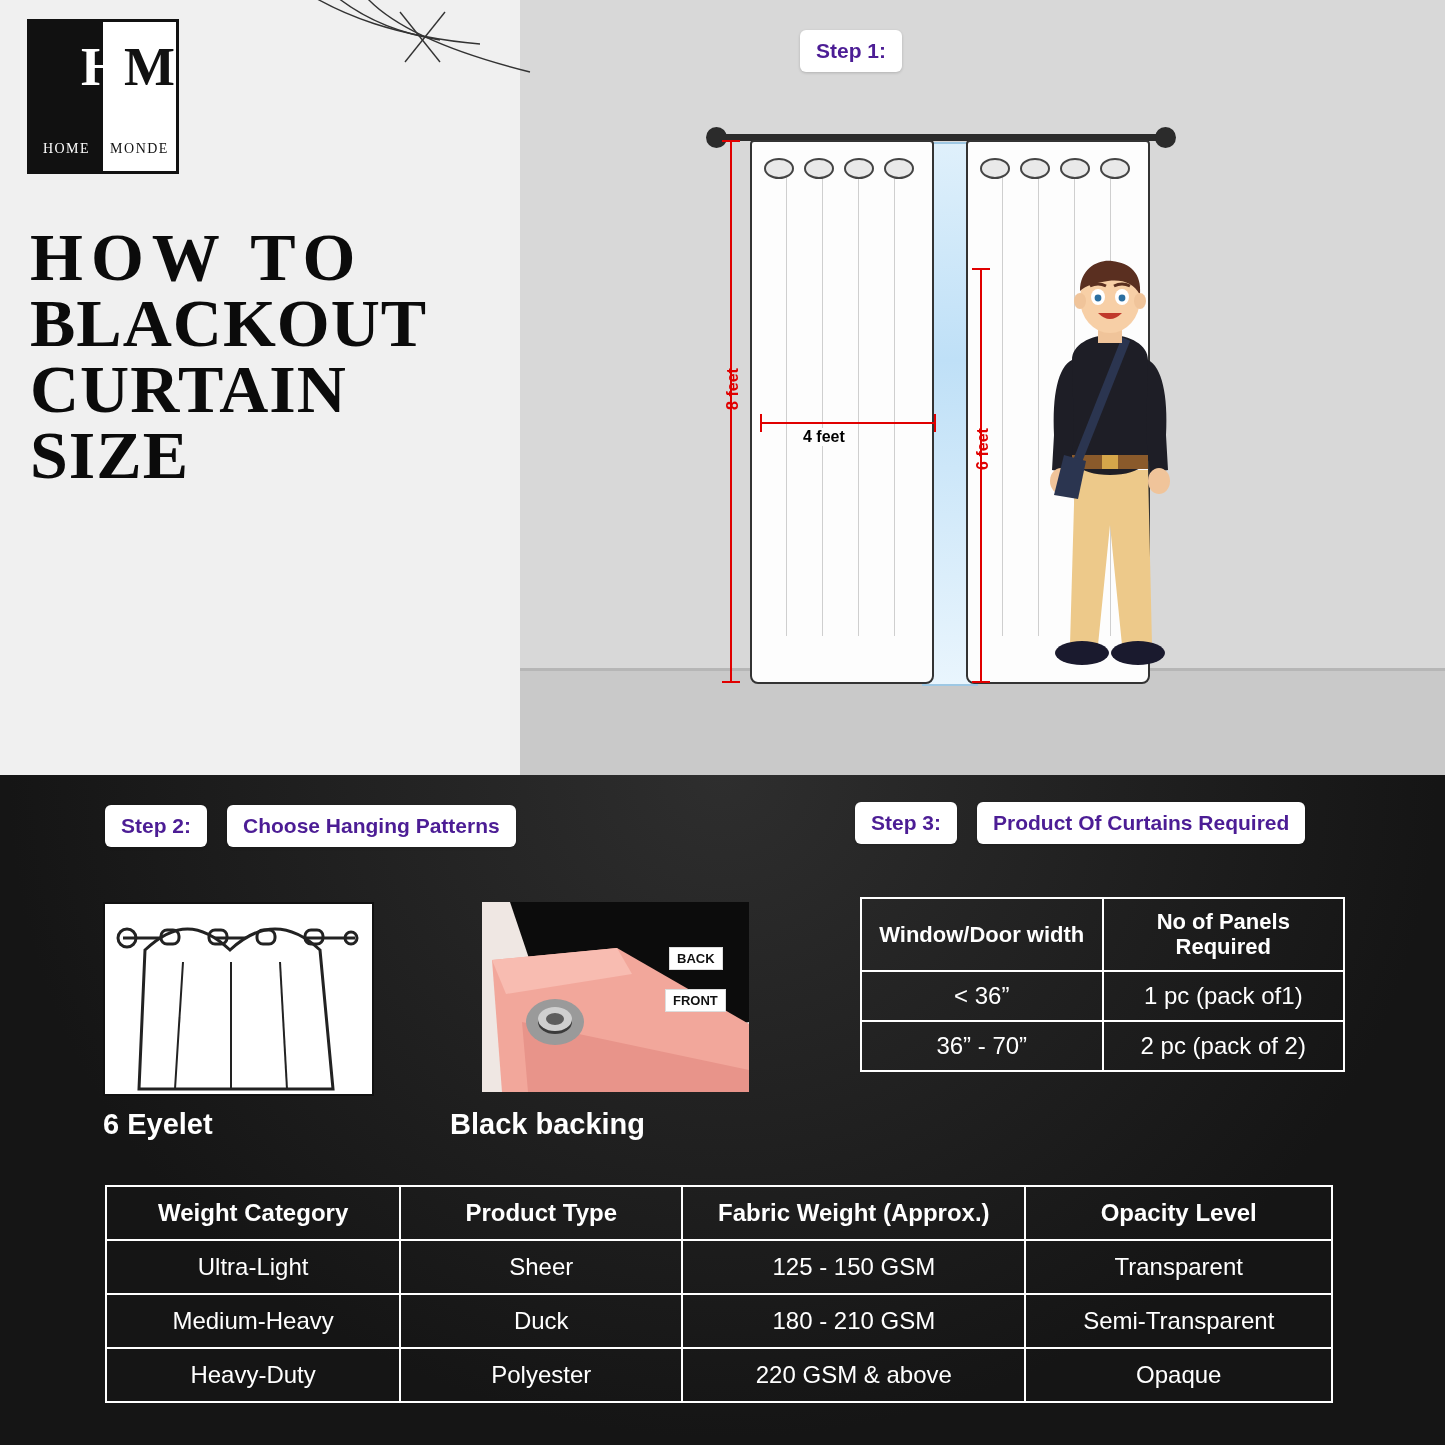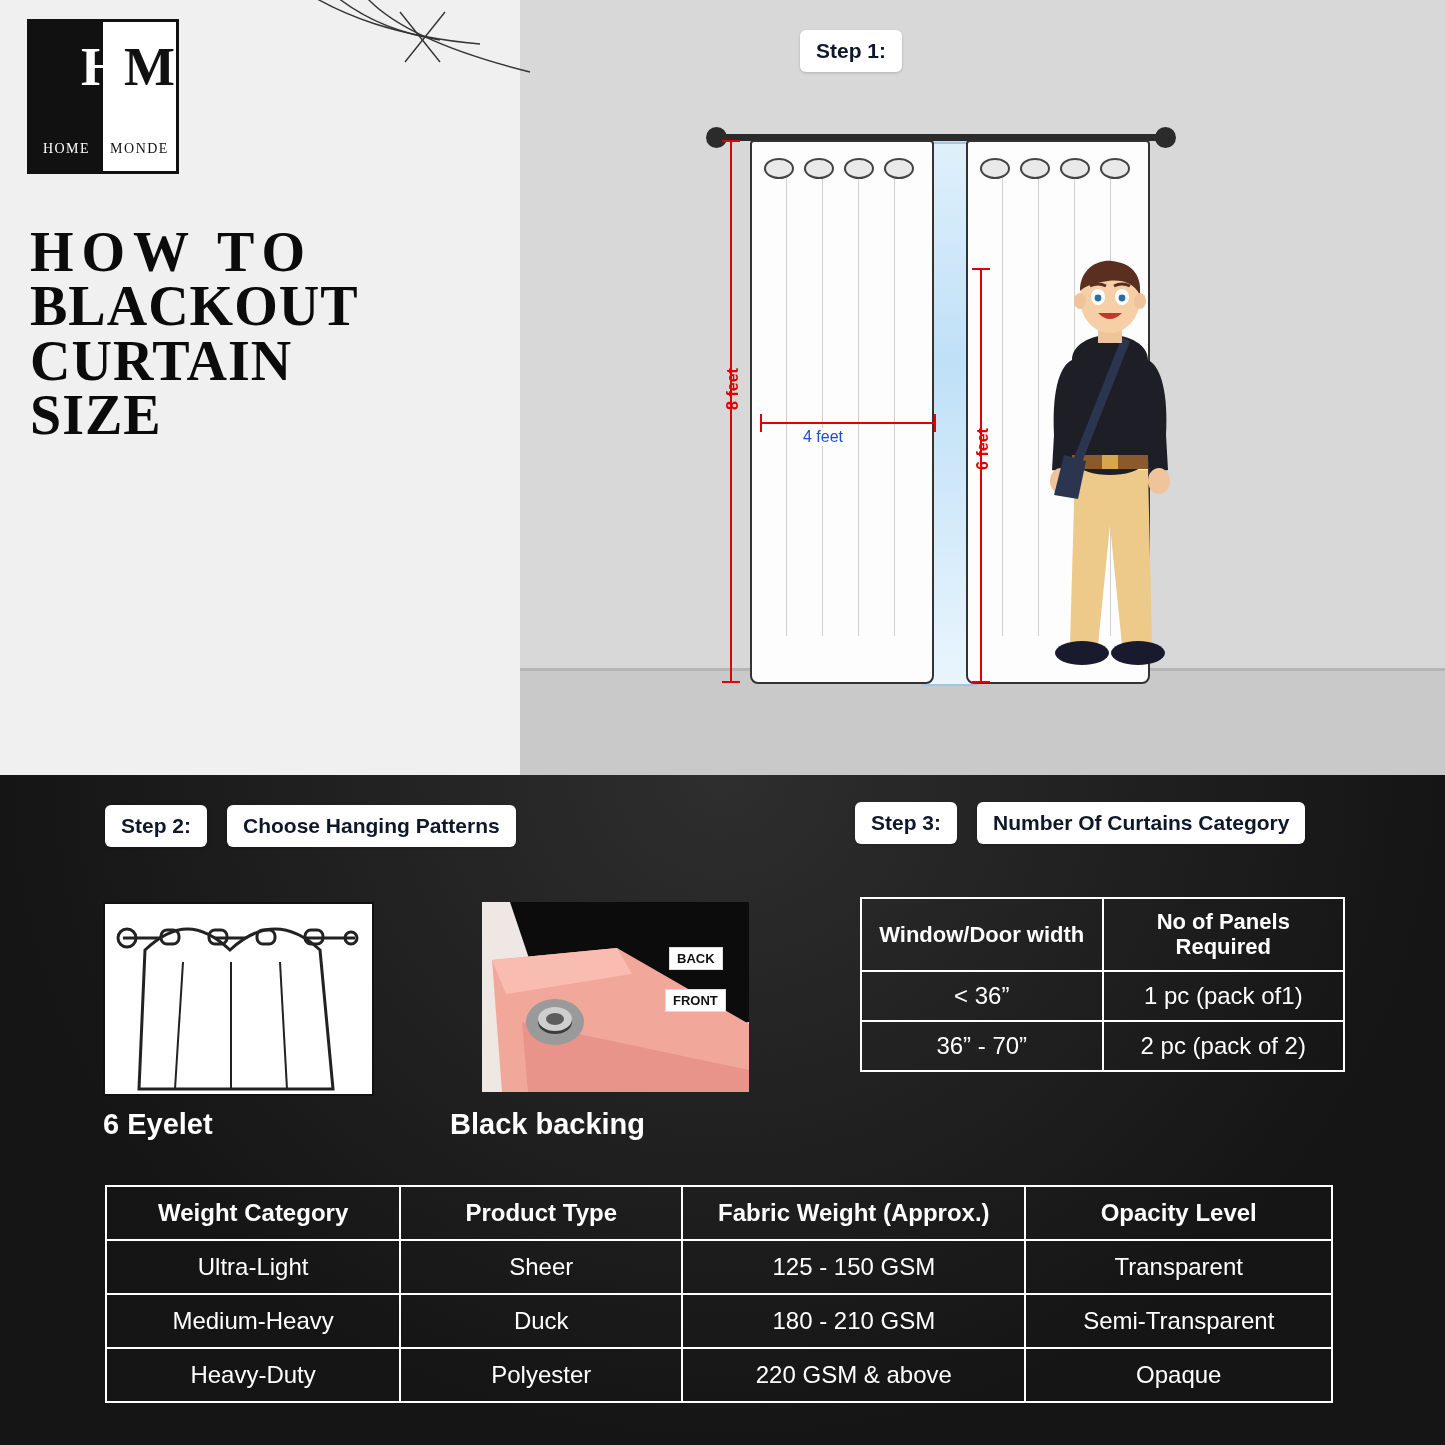--- a/index.html
+++ b/index.html
@@ -89,42 +89,42 @@
   }
   .logo-sub .s-home { color: #fff; }
   .logo-sub .s-monde { color: #111; }
 
   .headline {
     position: absolute;
     left: 30px; top: 225px;
     width: 470px;
     font-family: "Liberation Serif", serif;
     font-weight: bold;
-    font-size: 56px;
+    font-size: 68px;
     line-height: 0.97;
     letter-spacing: 1px;
     color: #0b0b0b;
     text-transform: uppercase;
   }
   .headline div { white-space: nowrap; }
   .headline .l1 { letter-spacing: 8px; }
 
   
   .threads {
     position: absolute;
     left: 280px; top: -8px;
     width: 270px; height: 90px;
     pointer-events: none;
   }
 
   
   .pill {
     display: inline-block;
     background: #ffffff;
-    color: #0f172a;
+    color: #4c1d95;
     font-weight: bold;
     border-radius: 6px;
     padding: 9px 16px;
     font-size: 21px;
     box-shadow: 0 1px 3px rgba(0,0,0,0.18);
     white-space: nowrap;
   }
   .step1-row {
     position: absolute;
     left: 800px; top: 30px;
@@ -226,22 +226,22 @@
     position: absolute;
     top: -8px;
     width: 2px; height: 18px;
     background: #e00000;
   }
   .m-horiz::before { left: 0; }
   .m-horiz::after { right: 0; }
   .lbl-4feet {
     position: absolute;
     left: 100px; top: 318px;
-    color: #1d4ed8;
-    font-weight: normal;
+    color: #000000;
+    font-weight: bold;
     font-size: 16px;
     background: #fdfdfd;
     padding: 0 3px;
   }
   .m-vert-right {
     position: absolute;
     left: 280px; top: 158px;
     width: 2px; height: 415px;
     background: #e00000;
   }
@@ -478,21 +478,21 @@
 
 <div class="bottom">
 
   <div class="step2-row">
     <div class="pill">Step 2:</div>
     <div class="pill">Choose Hanging Patterns</div>
   </div>
 
   <div class="step3-row">
     <div class="pill">Step 3:</div>
-    <div class="pill">Number Of Curtains Category</div>
+    <div class="pill">Product Of Curtains Required</div>
   </div>
 
   <div class="eyelet-box">
     <svg viewBox="0 0 267 190" width="267" height="190">
       <line x1="18" y1="34" x2="250" y2="34" stroke="#222" stroke-width="3"></line>
       <circle cx="22" cy="34" r="9" fill="none" stroke="#222" stroke-width="3"></circle>
       <circle cx="246" cy="34" r="6" fill="none" stroke="#222" stroke-width="3"></circle>
       <path d="M40 46 C70 18, 95 18, 125 46 C155 18, 185 18, 215 46 L228 185 L34 185 Z" fill="#fff" stroke="#222" stroke-width="3"></path>
       <rect x="56" y="26" width="18" height="14" rx="6" fill="none" stroke="#222" stroke-width="3"></rect>
       <rect x="104" y="26" width="18" height="14" rx="6" fill="none" stroke="#222" stroke-width="3"></rect>

